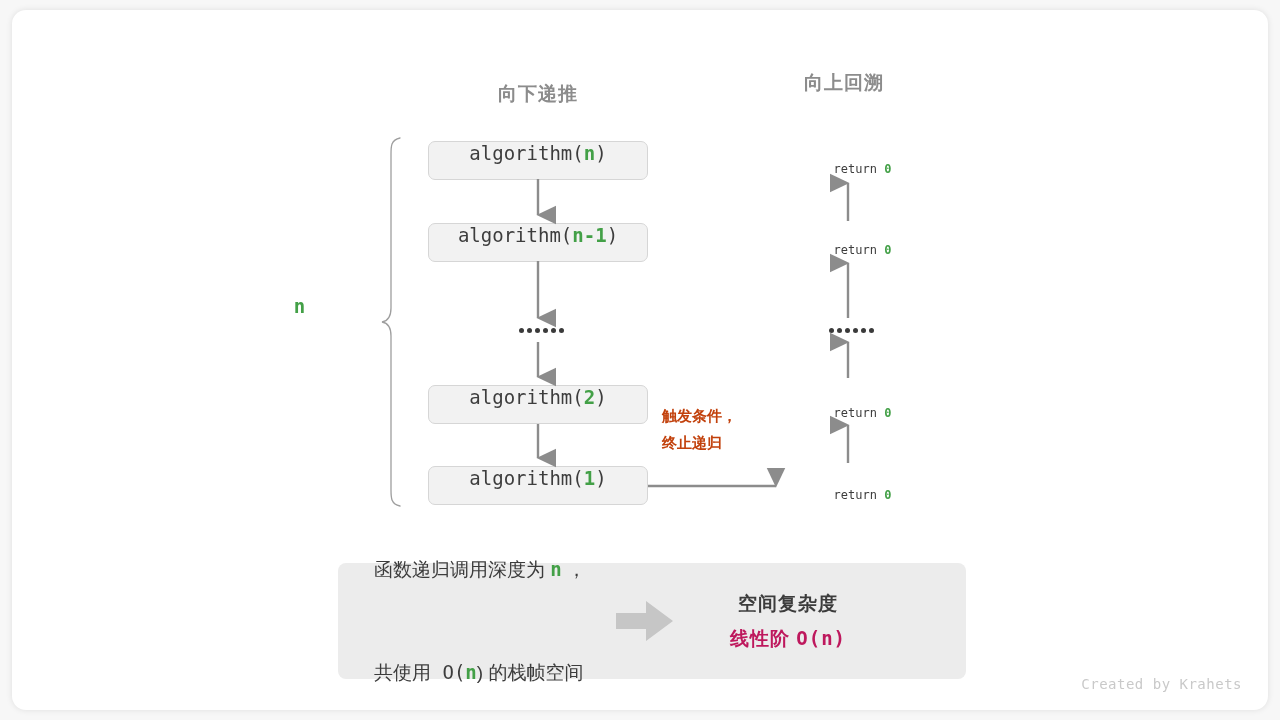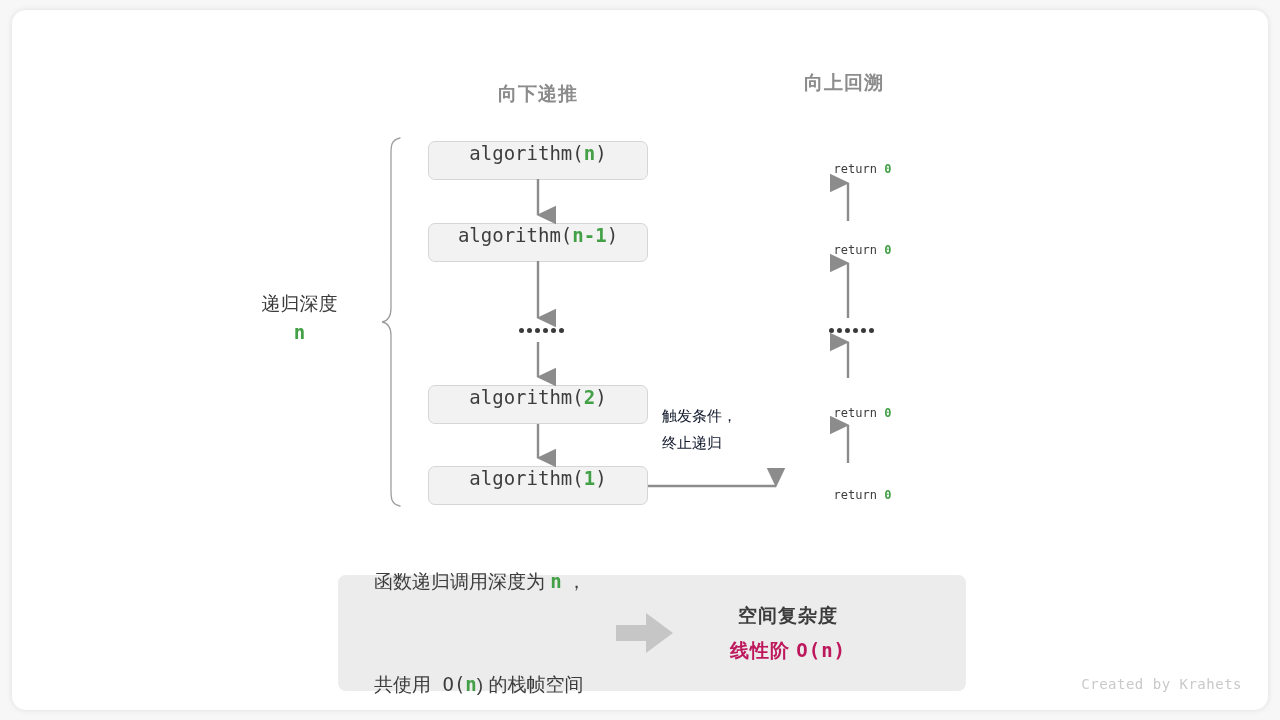--- a/index.html
+++ b/index.html
@@ -98,31 +98,31 @@
     font-size: 19px;
     font-weight: bold;
     color: #43a047;
     line-height: 30px;
     display: block;
   }
 
   
   .trigger-note {
     font-size: 15px;
-    font-weight: normal;
-    color: #0f172a;
+    font-weight: bold;
+    color: #c2410c;
     line-height: 27px;
     white-space: nowrap;
   }
 
   
   .summary {
     position: absolute;
     left: 326px;
-    top: 565px;
+    top: 553px;
     width: 628px;
     height: 116px;
     background: #ececec;
     border-radius: 8px;
     display: flex;
     align-items: center;
   }
   .sum-left {
     margin-left: 36px;
     font-size: 19px;
@@ -173,21 +173,20 @@
 <div class="canvas">
 
   <div class="abs col-head" style="left:425px; top:64px; width:202px;margin-top:7px;">向下递推</div>
   <div class="abs col-head" style="left:731px; top:60px; width:202px;">向上回溯</div>
 
   <svg class="arrowsvg" style="left:368px; top:126px; width:26px; height:372px;" viewBox="0 0 26 372">
     <path d="M20,2 C11,4 11,10 11,18 L11,172 C11,181 8,185 2,186 C8,187 11,191 11,200 L11,354 C11,362 11,368 20,370" fill="none" stroke="#9e9e9e" stroke-width="1.3" stroke-linecap="round"></path>
   </svg>
 
   <div class="abs depth-label" style="left:210px; top:281px; width:155px;">
-    <span class="t1">递归深度</span>
     <span class="t2">n</span>
   </div>
 
   <div class="abs call-box" style="left:416px; top:131px;">
     <span>algorithm(</span><span class="arg">n</span><span>)</span>
   </div>
 
   <div class="abs call-box" style="left:416px; top:213px;">
     <span>algorithm(</span><span class="arg">n-1</span><span>)</span>
   </div>

